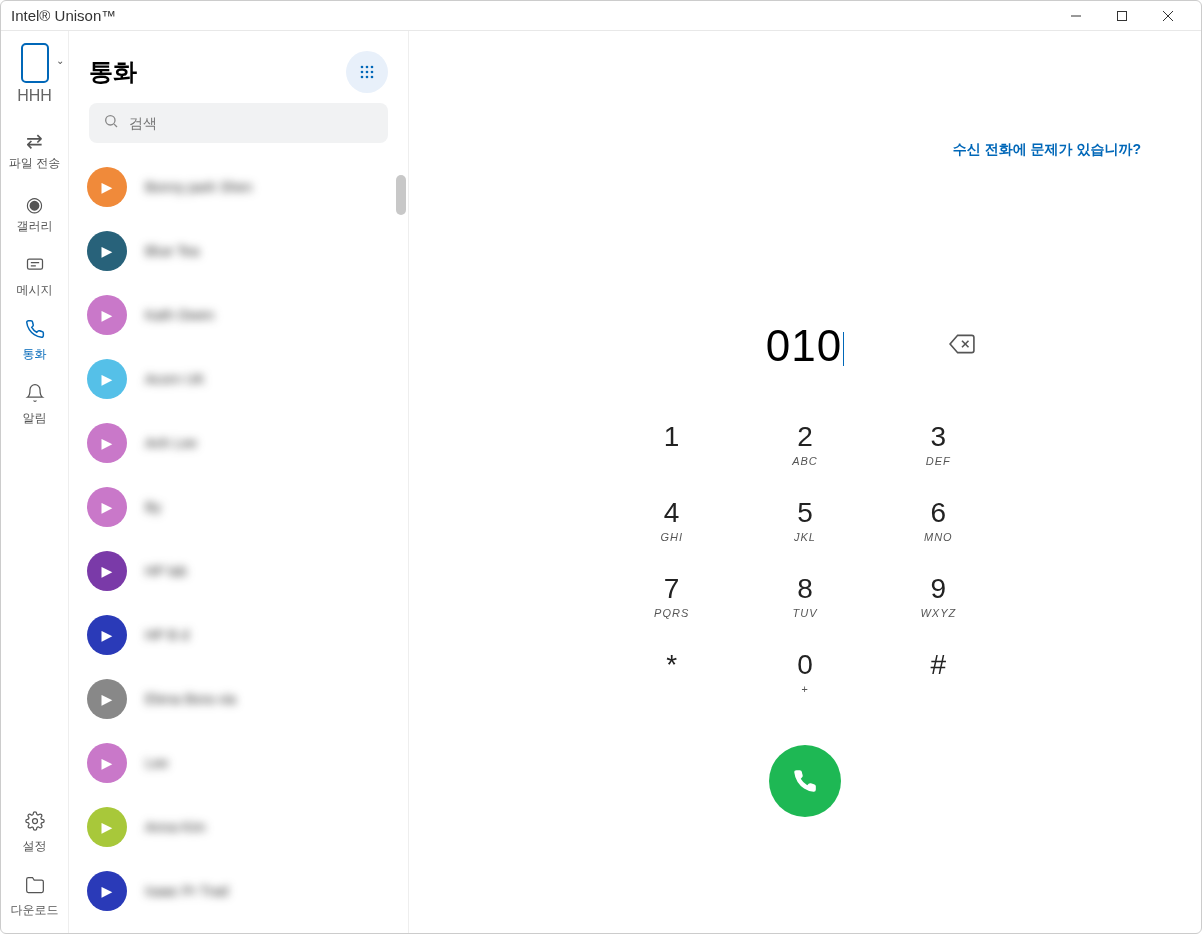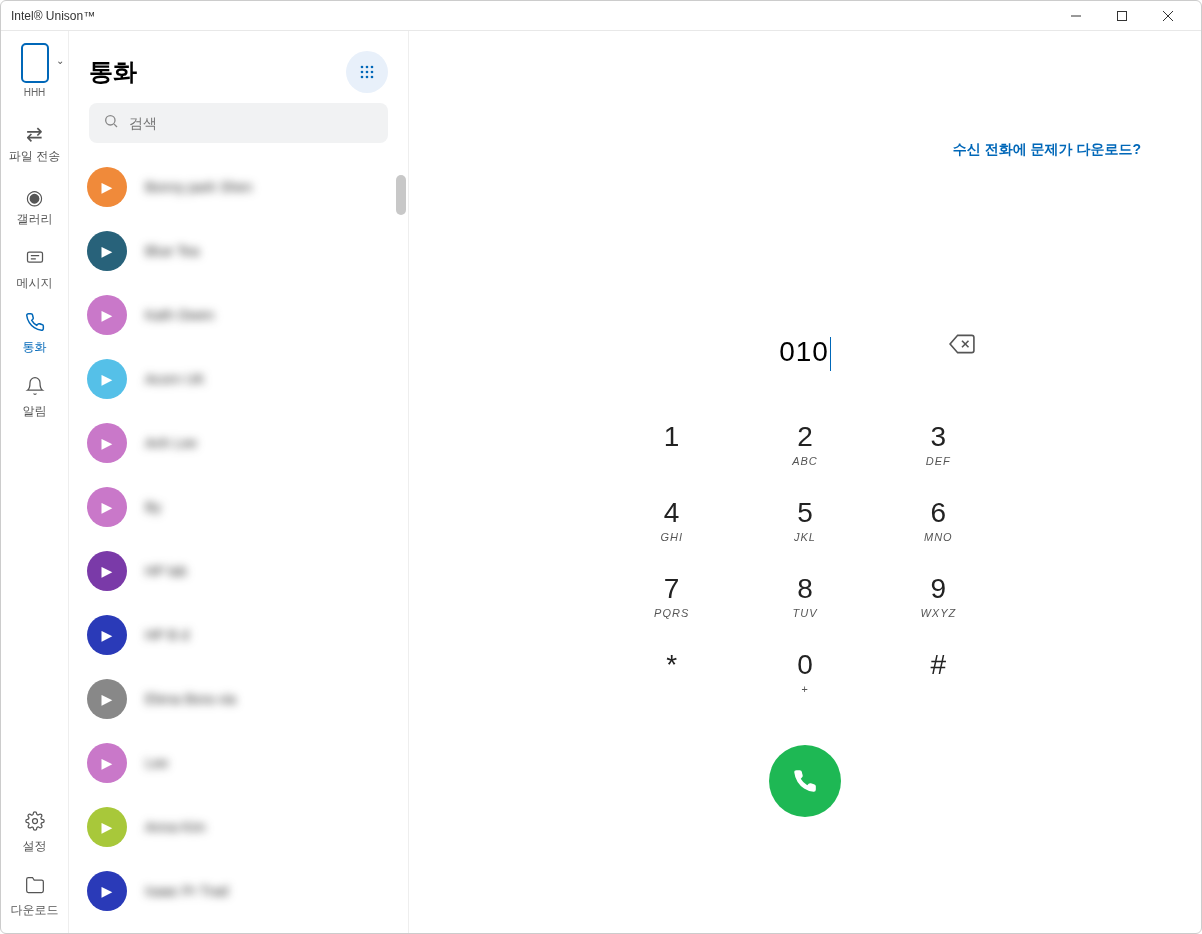--- a/index.html
+++ b/index.html
@@ -1,28 +1,28 @@
 <!DOCTYPE html>
 <html><head>
 <meta charset="utf-8">
 <style>
 * { margin: 0; padding: 0; box-sizing: border-box; }
 body { font-family: "Segoe UI", "Malgun Gothic", sans-serif; background: #fff; width: 1202px; height: 934px; overflow: hidden; border: 1px solid #ccc; border-radius: 6px; }
 
 .titlebar { height: 30px; display: flex; align-items: center; padding: 0 10px; border-bottom: 1px solid #e8e8e8; }
-.titlebar-title { font-size: 12px; color: #333; }
+.titlebar-title { font-size: 15px; color: #333; }
 .window-controls { margin-left: auto; display: flex; gap: 0; }
 .window-controls div { width: 46px; height: 30px; display: flex; align-items: center; justify-content: center; font-size: 14px; color: #333; cursor: pointer; }
 
 .app-body { display: flex; height: calc(100% - 30px); }
 
 .sidebar-nav { width: 68px; border-right: 1px solid #eee; display: flex; flex-direction: column; align-items: center; padding-top: 12px; }
 .nav-device { width: 28px; height: 40px; border: 2px solid #0067b8; border-radius: 5px; margin-bottom: 4px; position: relative; }
 .nav-device-drop { position: absolute; right: -16px; top: 12px; font-size: 10px; color: #555; }
-.nav-device-label { font-size: 10px; color: #666; margin-bottom: 18px; }
+.nav-device-label { font-size: 16px; color: #666; margin-bottom: 18px; }
 .nav-item { width: 60px; display: flex; flex-direction: column; align-items: center; padding: 6px 0; margin-bottom: 8px; cursor: pointer; }
 .nav-item.active .nav-icon, .nav-item.active .nav-label { color: #0067b8; }
 .nav-icon { font-size: 20px; color: #555; margin-bottom: 2px; }
 .nav-label { font-size: 12px; color: #555; }
 .nav-spacer { flex: 1; }
 
 .contacts-panel { width: 340px; border-right: 1px solid #eee; display: flex; flex-direction: column; }
 .contacts-header { display: flex; align-items: center; padding: 20px 20px 10px 20px; }
 .contacts-title { font-size: 24px; font-weight: 700; }
 .dialpad-toggle { margin-left: auto; width: 42px; height: 42px; border-radius: 50%; background: #e8f0fa; display: flex; align-items: center; justify-content: center; cursor: pointer; }
@@ -39,21 +39,21 @@
 .contact-name { font-size: 14px; color: #333; filter: blur(4px); }
 
 .scrollbar-track { position: absolute; right: 2px; top: 0; width: 10px; height: 100%; }
 .scrollbar-thumb { width: 10px; height: 40px; background: #c8c8c8; border-radius: 5px; position: absolute; top: 20px; }
 
 .main-panel { flex: 1; position: relative; }
 .help-link { position: absolute; top: 110px; right: 60px; color: #0067b8; font-size: 14px; font-weight: 600; cursor: pointer; }
 
 .dialer { position: absolute; top: 290px; left: 50%; transform: translateX(-50%); width: 360px; }
 .number-row { display: flex; align-items: center; justify-content: center; margin-bottom: 50px; position: relative; }
-.dialed-number { font-size: 28px; font-weight: 400; letter-spacing: 1px; position: relative; margin-top: 15px; }
+.dialed-number { font-size: 44px; font-weight: 400; letter-spacing: 1px; position: relative; }
 .cursor-bar { display: inline-block; width: 1px; height: 34px; background: #0067b8; vertical-align: middle; margin-left: 1px; }
 .backspace { position: absolute; right: 10px; cursor: pointer; color: #555; }
 
 .keypad { display: grid; grid-template-columns: repeat(3, 1fr); gap: 30px 40px; justify-items: center; }
 .key { width: 70px; text-align: center; cursor: pointer; }
 .key-digit { font-size: 28px; font-weight: 400; color: #222; }
 .key-letters { font-size: 11px; color: #555; margin-top: 2px; letter-spacing: 1px; font-style: italic; }
 
 .call-btn { width: 72px; height: 72px; border-radius: 50%; background: #1eb854; display: flex; align-items: center; justify-content: center; margin: 50px auto 0; cursor: pointer; }
 .call-btn svg { width: 26px; height: 26px; fill: #fff; }
@@ -224,21 +224,21 @@
           <div class="avatar" style="background: rgb(42, 58, 184);">▶</div>
           <div class="contact-name">Isaac Pr Trad</div>
         </div>
         <div class="scrollbar-track">
         <div class="scrollbar-thumb"></div>
       </div>
     </div>
   </div>
 
   <div class="main-panel">
-    <div class="help-link">수신 전화에 문제가 다운로드?</div>
+    <div class="help-link">수신 전화에 문제가 있습니까?</div>
 
     <div class="dialer">
       <div class="number-row">
         <span class="dialed-number"><span>010</span><span class="cursor-bar"></span></span>
         <span class="backspace">
           <svg width="26" height="26" viewBox="0 0 24 24" fill="none" stroke="#555" stroke-width="1.5">
             <path d="M21 4H8l-7 8 7 8h13a2 2 0 0 0 2-2V6a2 2 0 0 0-2-2z"></path>
               <line x1="18" y1="9" x2="12" y2="15"></line>
               <line x1="12" y1="9" x2="18" y2="15"></line>
           </svg>

